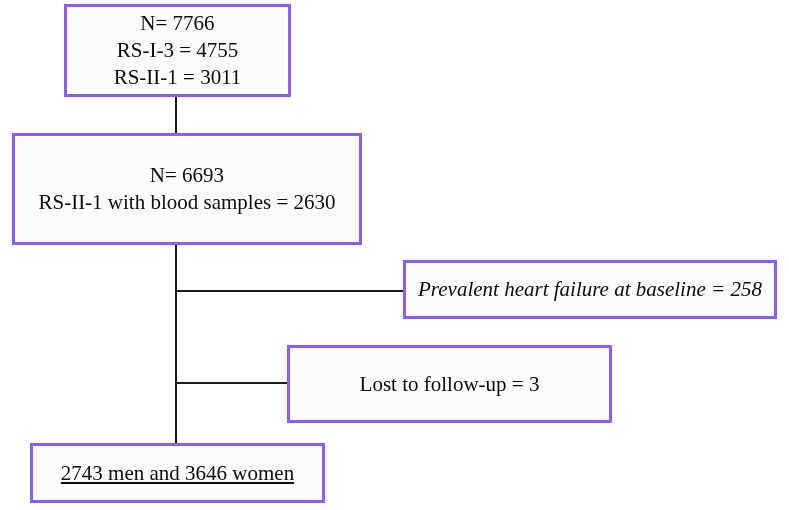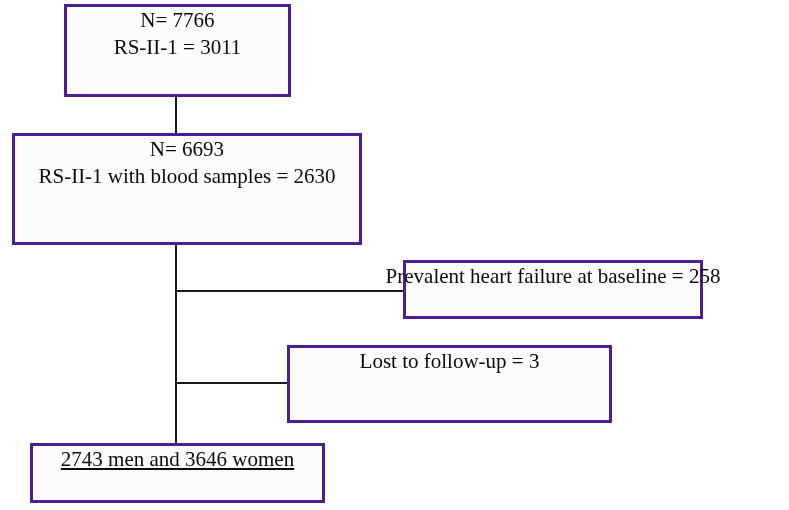--- a/index.html
+++ b/index.html
@@ -12,62 +12,64 @@
     width: 789px;
     height: 510px;
     background: #ffffff;
     font-family: "Liberation Serif", "DejaVu Serif", serif;
     color: #0b0b0b;
     overflow: hidden;
   }
   .box {
     position: absolute;
     box-sizing: border-box;
-    border: 3px solid #4c1d95;
+    border: 3px solid #8b5cf6;
     background: #fcfcfc;
     display: flex;
     flex-direction: column;
+    justify-content: center;
     align-items: center;
     text-align: center;
     z-index: 2;
   }
   .box .line {
     font-size: 21px;
     line-height: 27px;
     white-space: nowrap;
   }
   .connector {
     position: absolute;
     background: #1a1a1a;
     z-index: 1;
   }
   
   #box-enrollment    { left: 64px;  top: 4px;   width: 227px; height: 93px; }
   #box-blood         { left: 12px;   top: 133px; width: 350px; height: 112px; }
-  #box-prevalent-hf  { left: 403px; top: 260px; width: 300px; height: 59px; }
+  #box-prevalent-hf  { left: 403px; top: 260px; width: 374px; height: 59px; font-style: italic; }
   #box-lost-followup { left: 287px; top: 345px; width: 325px; height: 78px; }
   #box-final         { left: 30px;  top: 443px; width: 295px; height: 60px; text-decoration: underline; }
   
   #conn-v-top    { left: 175px; top: 95px;  width: 2px;   height: 40px; }
   #conn-v-main   { left: 175px; top: 243px; width: 2px;   height: 202px; }
   #conn-h-hf     { left: 176px; top: 290px; width: 228px; height: 2px; }
   #conn-h-lost   { left: 176px; top: 382px; width: 112px; height: 2px; }
 </style>
 </head>
 <body>
 
 <div class="canvas">
 
   <div class="connector" id="conn-v-top"></div>
   <div class="connector" id="conn-v-main"></div>
   <div class="connector" id="conn-h-hf"></div>
   <div class="connector" id="conn-h-lost"></div>
 
   <div class="box" id="box-enrollment">
     <div class="line">N= 7766</div>
+    <div class="line">RS-I-3 = 4755</div>
     <div class="line">RS-II-1 = 3011</div>
   </div>
 
   <div class="box" id="box-blood">
     <div class="line">N= 6693</div>
     <div class="line">RS-II-1 with blood samples = 2630</div>
   </div>
 
   <div class="box" id="box-prevalent-hf">
     <div class="line">Prevalent heart failure at baseline = 258</div>

